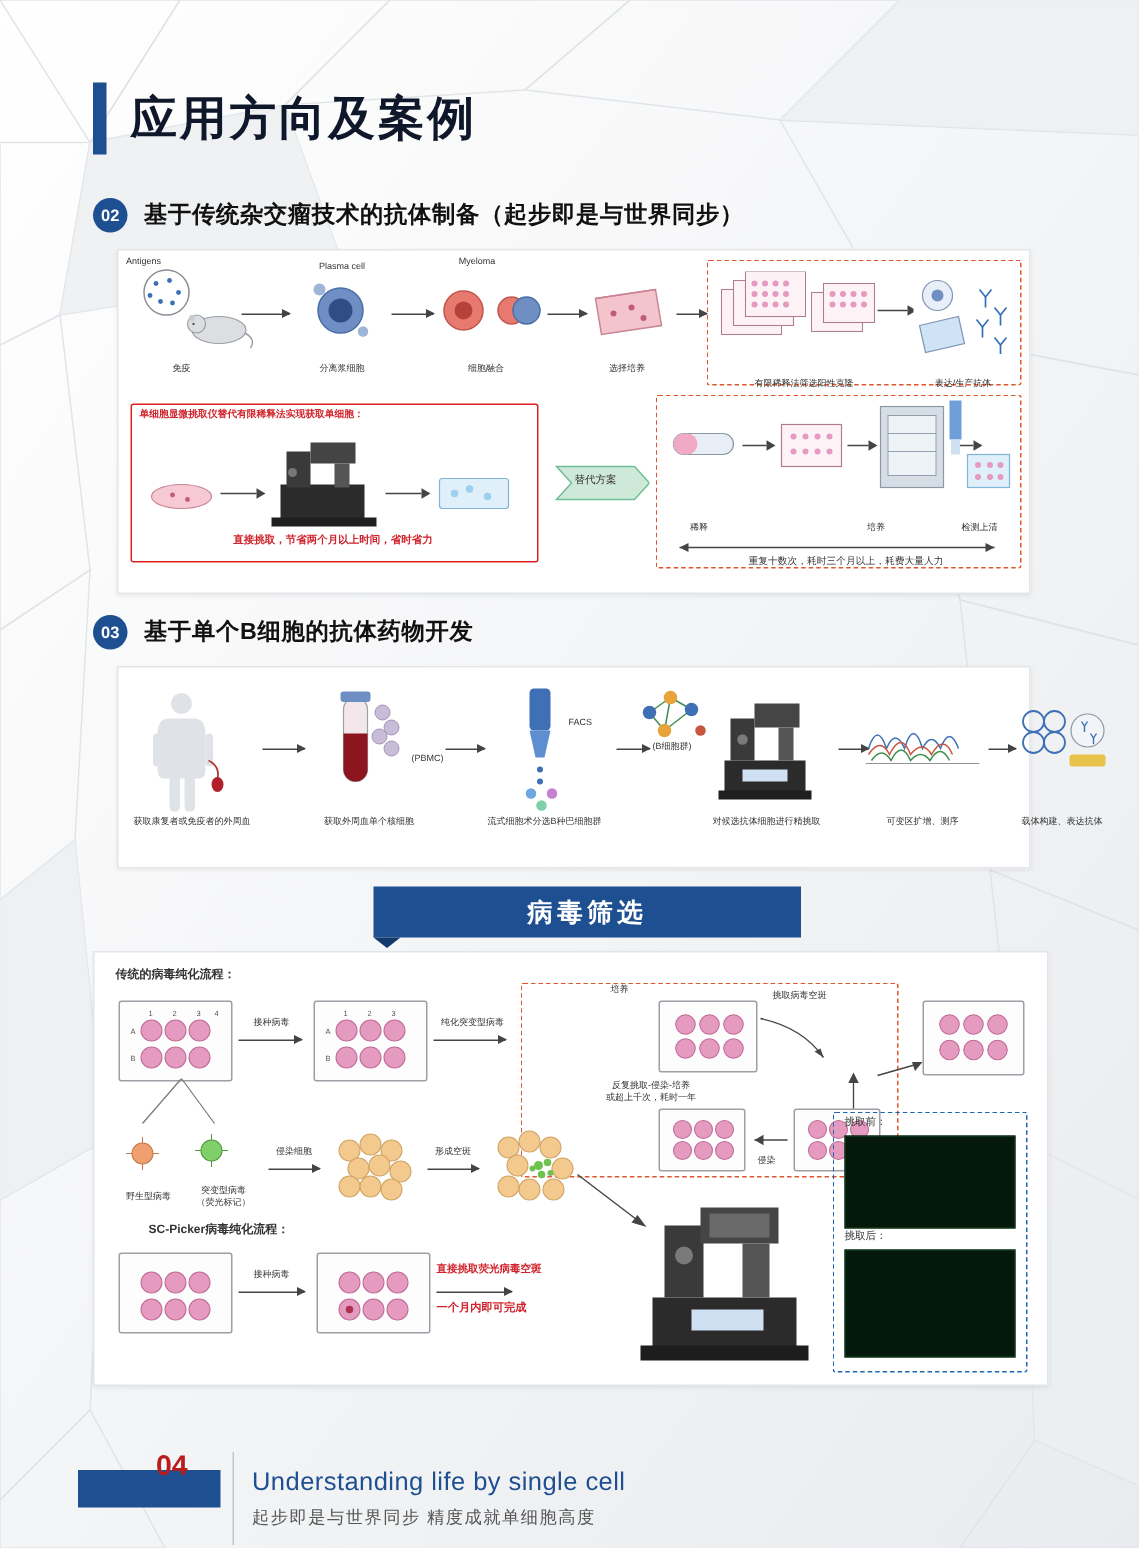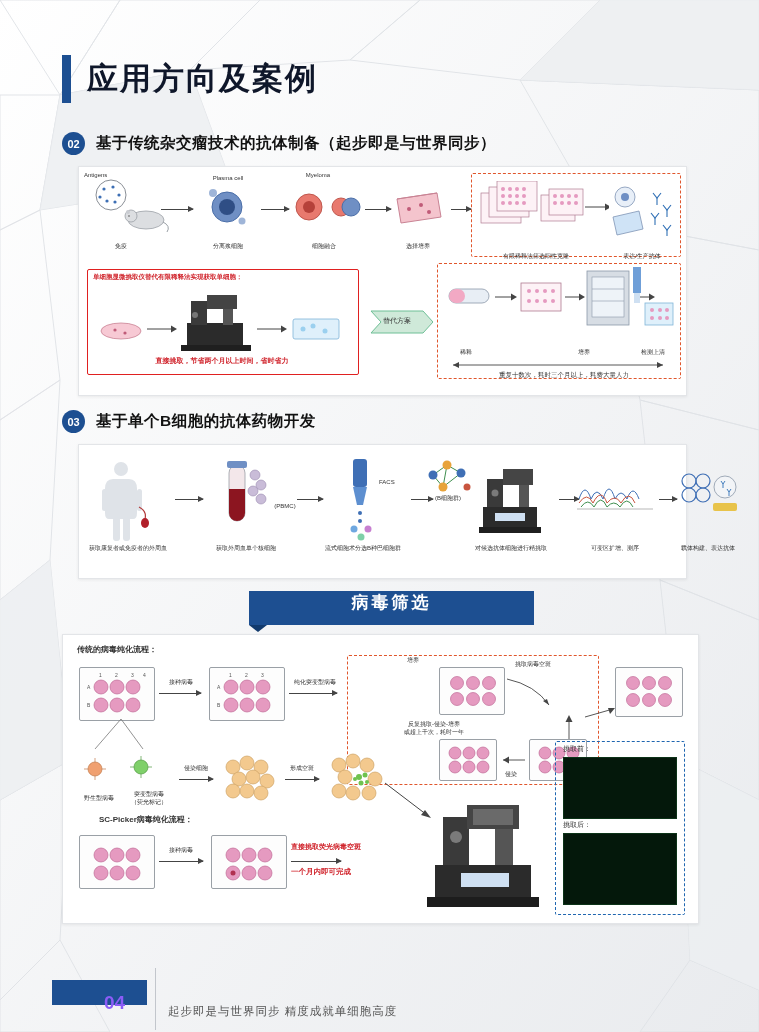--- a/index.html
+++ b/index.html
@@ -30,29 +30,29 @@
     display:flex;align-items:center;justify-content:center;margin-right:11px;
   }
   .sec-title{font-size:15.5px;font-weight:bold;color:#111;letter-spacing:.5px;}
 
   
   .panel{position:absolute;background:#fff;border:1px solid #e3e5e8;box-shadow:0 1px 3px rgba(0,0,0,.07);}
 
   
   .ribbon{
     position:absolute;left:249px;top:591px;width:285px;height:34px;
-    background:#1d4f91;color:#fff;display:flex;align-items:flex-start;justify-content:center;
+    background:#1d4f91;color:#fff;display:flex;align-items:center;justify-content:center;
     font-size:17px;font-weight:bold;letter-spacing:3px;
   }
   .ribbon:after{content:"";position:absolute;left:0;top:34px;border-left:9px solid transparent;border-right:9px solid transparent;border-top:7px solid #123a6d;}
 
   
   .footer{position:absolute;left:0;top:966px;width:759px;height:66px;}
   .footer-bar{position:absolute;left:52px;top:14px;width:95px;height:25px;background:#1d4f91;}
-  .footer-num{position:absolute;left:104px;top:26px;color:#8b5cf6;font-size:19px;font-weight:bold;}
+  .footer-num{position:absolute;left:104px;top:1px;color:#b91c1c;font-size:19px;font-weight:bold;}
   .footer-sep{position:absolute;left:155px;top:2px;width:1px;height:62px;background:#c2c6cc;}
   .footer-en{position:absolute;left:168px;top:12px;font-size:17px;color:#1d4f91;letter-spacing:.3px;}
   .footer-cn{position:absolute;left:168px;top:38px;font-size:11.5px;color:#555;letter-spacing:1px;}
 
   
   .lbl{position:absolute;font-size:6px;color:#333;line-height:1.25;text-align:center;}
   .lbl.b{font-weight:bold;}
   .lbl.red{color:#d0232b;}
   .lbl.l{text-align:left;}
 
@@ -642,16 +642,17 @@
     <div class="lbl l" style="left:500px;top:110px;width:70px;font-size:7px;">挑取前：</div>
     <div class="dark-img" style="left:500px;top:122px;width:112px;height:60px;"></div>
     <div class="lbl l" style="left:500px;top:186px;width:70px;font-size:7px;">挑取后：</div>
     <div class="dark-img" style="left:500px;top:198px;width:112px;height:70px;"></div>
   </div>
 
   <div class="footer">
     <div class="footer-bar"></div>
     <div class="footer-num">04</div>
     <div class="footer-sep"></div>
+    <div class="footer-en">Understanding life by single cell</div>
     <div class="footer-cn">起步即是与世界同步 精度成就单细胞高度</div>
   </div>
 
 </div>
 
 </body></html>

